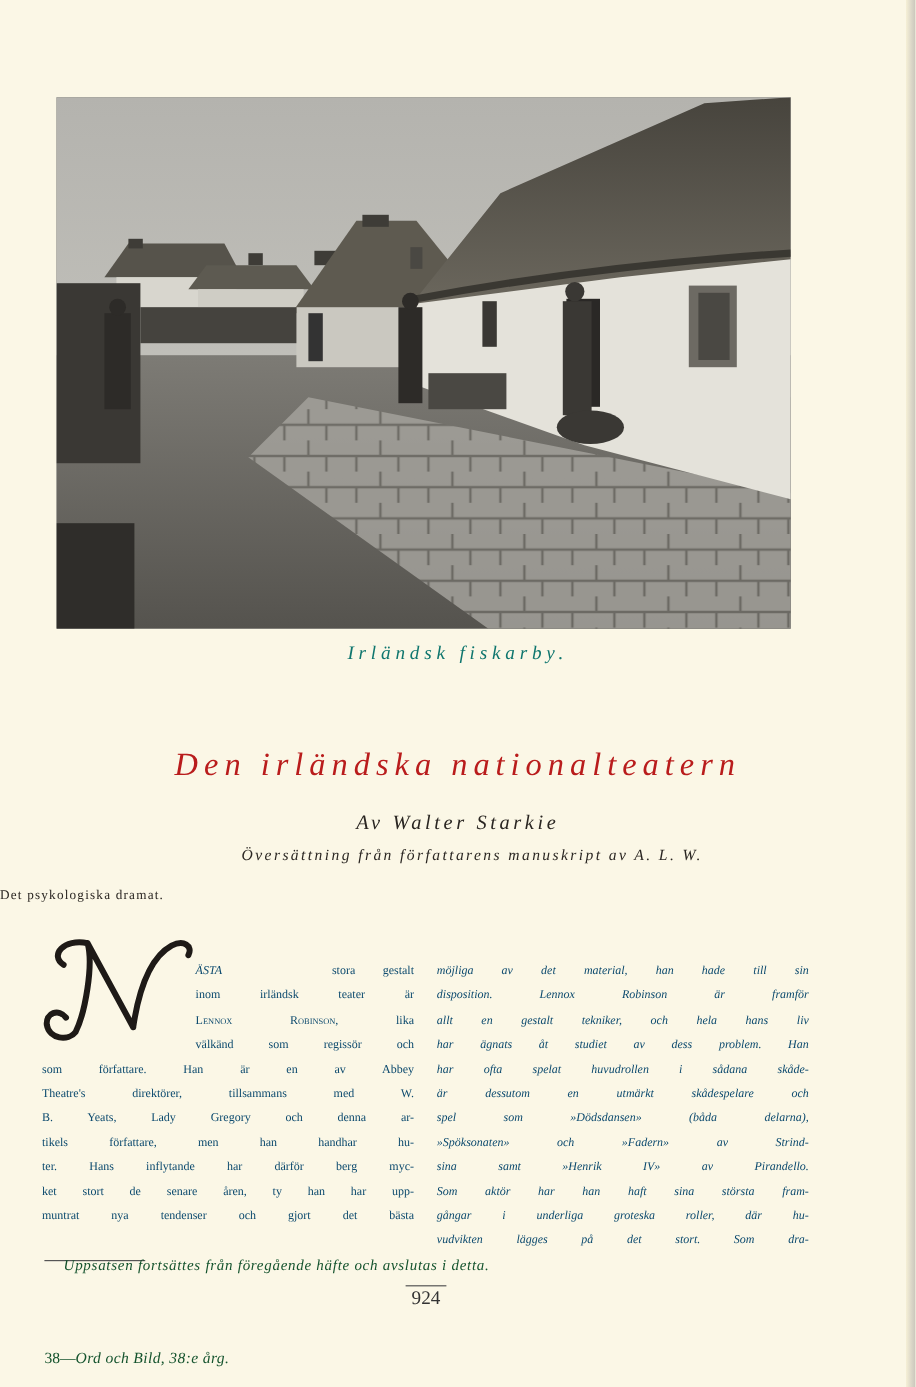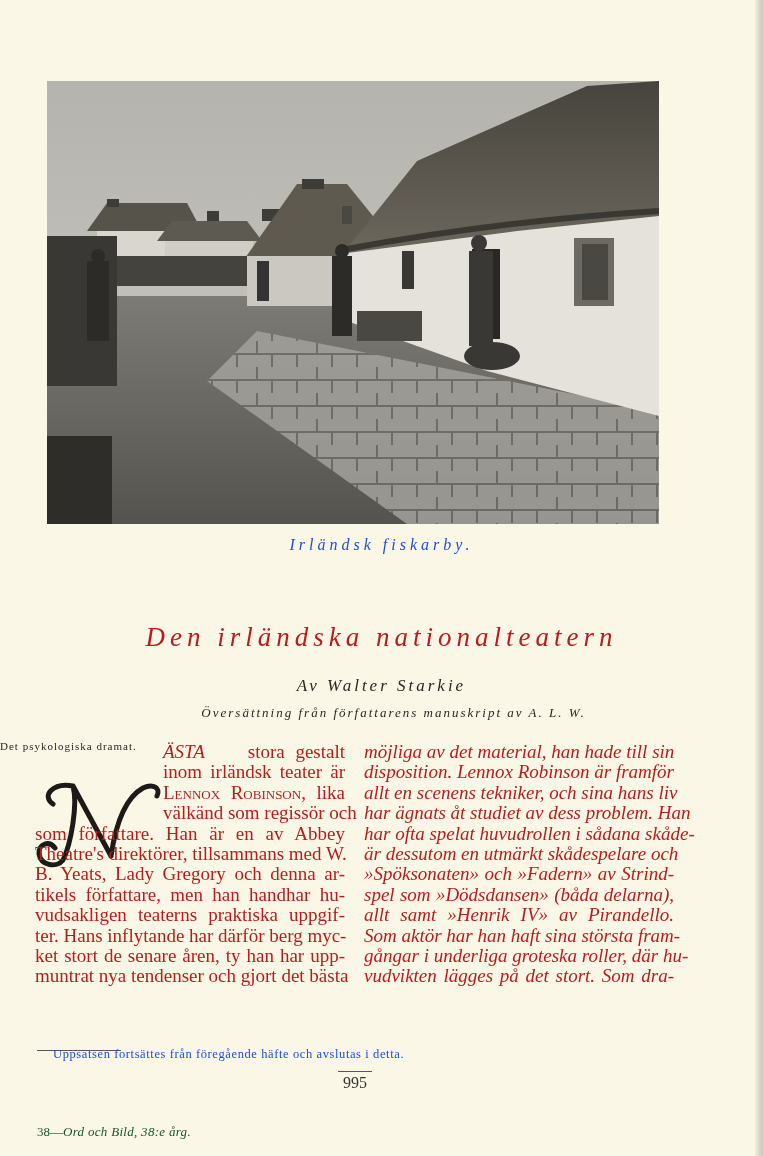--- a/index.html
+++ b/index.html
@@ -14,58 +14,58 @@
       position: absolute; right: 0; top: 0; width: 8px; height: 1156px;
       background: linear-gradient(to right, #f6f0d6, #d9d5c7 60%, #c9c6bb);
     }
     .photo {
       position: absolute; left: 47px; top: 81px; width: 612px; height: 443px;
       background: #8a8a86; overflow: hidden;
     }
     .photo svg { display: block; }
     .caption {
       position: absolute; left: 0; width: 763px; top: 536px; text-align: center;
-      font-style: italic; font-size: 16px; letter-spacing: 4px; color: #1d4ed8;
+      font-style: italic; font-size: 16px; letter-spacing: 4px; color: #0f766e;
     }
     .title {
       position: absolute; left: 0; width: 763px; top: 622px; text-align: center;
       font-style: italic; font-size: 27px; letter-spacing: 5px; color: #b91c1c;
     }
     .byline {
       position: absolute; left: 0; width: 763px; top: 676px; text-align: center;
       font-style: italic; font-size: 17px; letter-spacing: 3px;
     }
     .translator {
       position: absolute; left: 0; width: 763px; top: 705px; text-align: center;
       font-style: italic; font-size: 13px; letter-spacing: 2px; margin-left: 12px;
     }
     .section-heading {
       position: absolute; left: 0; width: 763px; top: 740px; text-align: left;
       font-size: 11px; letter-spacing: 1px;
     }
     .col {
-      position: absolute; top: 742px; width: 310px;
-      font-size: 19px; line-height: 20.4px; text-align: justify;
-      color: #b91c1c;
+      position: absolute; top: 800px; width: 310px;
+      font-size: 10px; line-height: 20.4px; text-align: justify;
+      color: #0c4a6e;
     }
     .col-left { left: 35px; }
     .col-right { left: 364px; font-style: italic; }
     .col .line { display: block; height: 20.4px; white-space: nowrap; text-align-last: justify; text-align: justify; }
     .indent-line { padding-left: 128px; }
     .dropcap {
       position: absolute; left: 33px; top: 774px; width: 130px; height: 96px;
     }
     .smallcaps { font-variant: small-caps; }
     .it { font-style: italic; }
     .footnote-rule {
       position: absolute; left: 37px; top: 1050px; width: 84px; height: 1px; background: #555;
     }
     .footnote {
       position: absolute; left: 37px; top: 1047px; font-size: 12.5px; letter-spacing: 0.6px;
-      padding-left: 16px; color: #1d4ed8;
+      padding-left: 16px; color: #14532d; font-style: italic;
     }
     .signature {
       position: absolute; left: 37px; top: 1124px; font-size: 13px; color: #14532d;
     }
     .signature .it { letter-spacing: 0.3px; }
     .page-number-rule {
       position: absolute; left: 338px; top: 1071px; width: 34px; height: 1px; background: #555;
     }
     .page-number {
       position: absolute; left: 338px; top: 1074px; width: 34px; text-align: center; font-size: 16px; color: #333;
@@ -160,38 +160,37 @@
 
 <div class="col col-left">
   <span class="line indent-line"><span class="it">ÄSTA</span>&nbsp;&nbsp;&nbsp;&nbsp;<span>stora gestalt</span></span>
   <span class="line indent-line">inom irländsk teater är</span>
   <span class="line indent-line"><span class="smallcaps">Lennox Robinson</span><span>, lika</span></span>
   <span class="line indent-line">välkänd som regissör och</span>
   <span class="line">som författare. Han är en av Abbey</span>
   <span class="line">Theatre's direktörer, tillsammans med W.</span>
   <span class="line">B. Yeats, Lady Gregory och denna ar-</span>
   <span class="line">tikels författare, men han handhar hu-</span>
-  <span class="line">vudsakligen teaterns praktiska uppgif-</span>
   <span class="line">ter. Hans inflytande har därför berg myc-</span>
   <span class="line">ket stort de senare åren, ty han har upp-</span>
   <span class="line">muntrat nya tendenser och gjort det bästa</span>
 </div>
 
 <div class="col col-right">
   <span class="line">möjliga av det material, han hade till sin</span>
   <span class="line">disposition. Lennox Robinson är framför</span>
-  <span class="line">allt en scenens tekniker, och sina hans liv</span>
+  <span class="line">allt en gestalt tekniker, och hela hans liv</span>
   <span class="line">har ägnats åt studiet av dess problem. Han</span>
   <span class="line">har ofta spelat huvudrollen i sådana skåde-</span>
   <span class="line">är dessutom en utmärkt skådespelare och</span>
+  <span class="line">spel som »Dödsdansen» (båda delarna),</span>
   <span class="line">»Spöksonaten» och »Fadern» av Strind-</span>
-  <span class="line">spel som »Dödsdansen» (båda delarna),</span>
-  <span class="line">allt samt »Henrik IV» av Pirandello.</span>
+  <span class="line">sina samt »Henrik IV» av Pirandello.</span>
   <span class="line">Som aktör har han haft sina största fram-</span>
   <span class="line">gångar i underliga groteska roller, där hu-</span>
   <span class="line">vudvikten lägges på det stort. Som dra-</span>
 </div>
 
 <div class="footnote-rule"></div>
 <div class="footnote">Uppsatsen fortsättes från föregående häfte och avslutas i detta.</div>
 <div class="signature"><span>38—</span><span class="it">Ord och Bild, 38:e årg.</span></div>
 <div class="page-number-rule"></div>
-<div class="page-number">995</div>
+<div class="page-number">924</div>
 
 </body></html>

